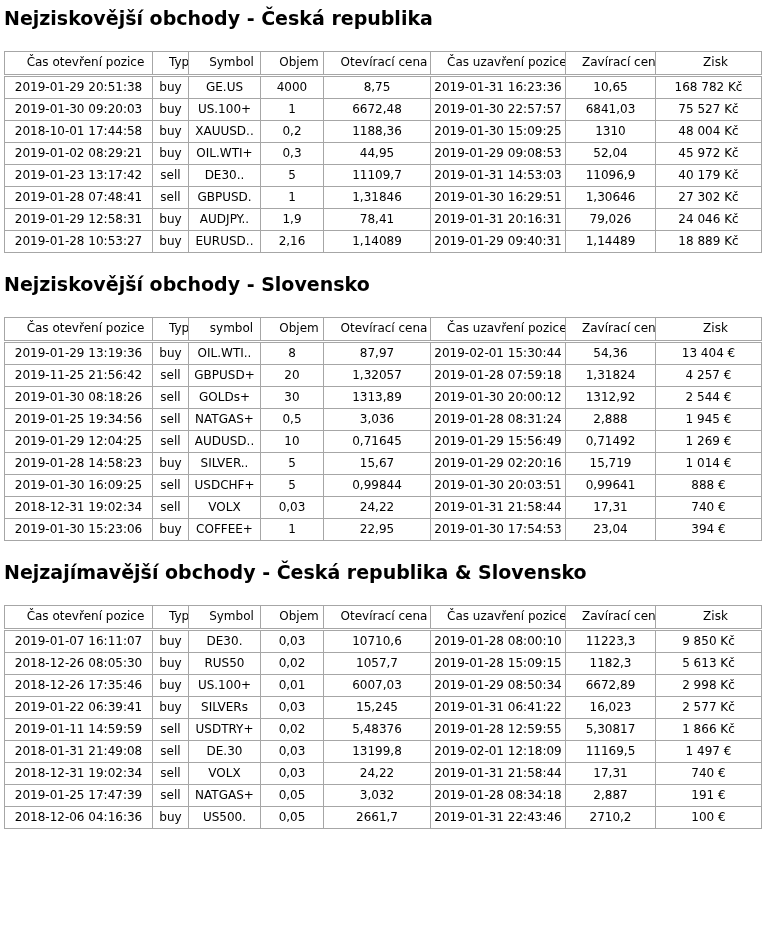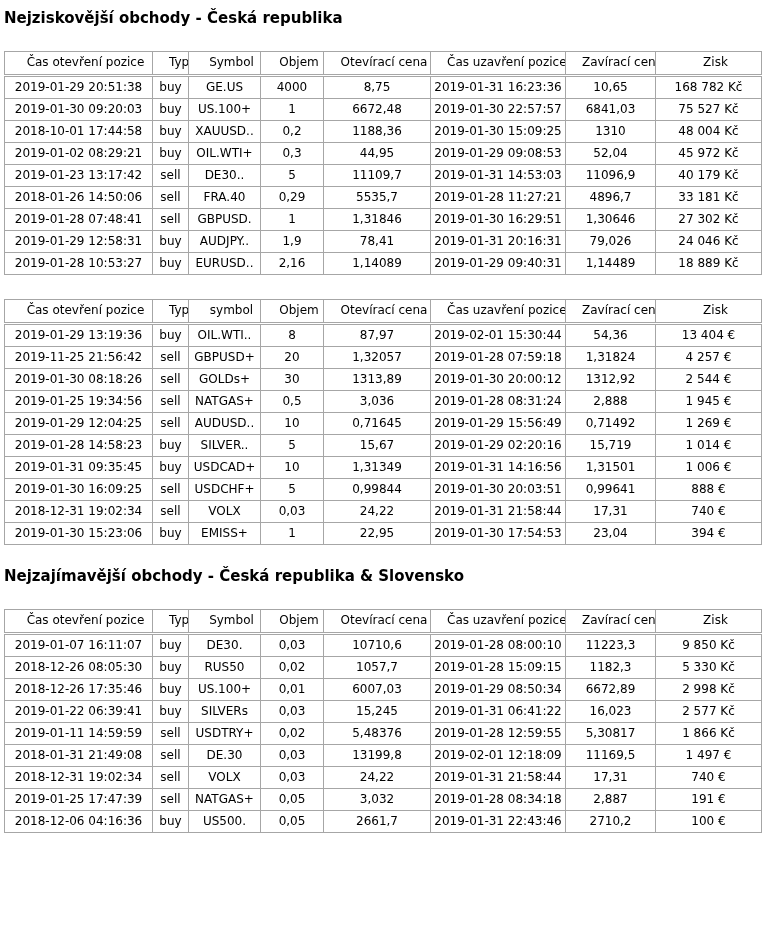--- a/index.html
+++ b/index.html
@@ -9,21 +9,21 @@
     color: #000000;
     font-family: "DejaVu Sans", "Liberation Sans", sans-serif;
   }
   .page {
     width: 765px;
     box-sizing: border-box;
     padding: 10px 4px 10px 4px;
   }
   .section { margin: 0; }
   .section-title {
-    font-size: 15px;
+    font-size: 19px;
     line-height: 17px;
     font-weight: bold;
     margin: 0;
     color: #000000;
   }
   table.trades {
     border-collapse: collapse;
     table-layout: fixed;
     width: 757px;
     margin: 24px 0 23px 0;
@@ -130,30 +130,20 @@
               <td>2019-01-23 13:17:42</td>
               <td>sell</td>
               <td>DE30..</td>
               <td>5</td>
               <td>11109,7</td>
               <td>2019-01-31 14:53:03</td>
               <td>11096,9</td>
               <td>40 179 Kč</td>
             </tr>
             <tr>
-              <td>2018-01-26 14:50:06</td>
-              <td>sell</td>
-              <td>FRA.40</td>
-              <td>0,29</td>
-              <td>5535,7</td>
-              <td>2019-01-28 11:27:21</td>
-              <td>4896,7</td>
-              <td>33 181 Kč</td>
-            </tr>
-            <tr>
               <td>2019-01-28 07:48:41</td>
               <td>sell</td>
               <td>GBPUSD.</td>
               <td>1</td>
               <td>1,31846</td>
               <td>2019-01-30 16:29:51</td>
               <td>1,30646</td>
               <td>27 302 Kč</td>
             </tr>
             <tr>
@@ -173,20 +163,21 @@
               <td>2,16</td>
               <td>1,14089</td>
               <td>2019-01-29 09:40:31</td>
               <td>1,14489</td>
               <td>18 889 Kč</td>
             </tr>
           </tbody>
         </table>
       </section>
       <section class="section">
+        <h2 class="section-title">Nejziskovější obchody - Slovensko</h2>
         <table class="trades" style="border-color: rgb(166, 166, 166);">
           <colgroup>
             <col class="c-opentime">
             <col class="c-type">
             <col class="c-symbol">
             <col class="c-volume">
             <col class="c-openprice">
             <col class="c-closetime">
             <col class="c-closeprice">
             <col class="c-profit">
@@ -258,30 +249,20 @@
               <td>2019-01-28 14:58:23</td>
               <td>buy</td>
               <td>SILVER..</td>
               <td>5</td>
               <td>15,67</td>
               <td>2019-01-29 02:20:16</td>
               <td>15,719</td>
               <td>1 014 €</td>
             </tr>
             <tr>
-              <td>2019-01-31 09:35:45</td>
-              <td>buy</td>
-              <td>USDCAD+</td>
-              <td>10</td>
-              <td>1,31349</td>
-              <td>2019-01-31 14:16:56</td>
-              <td>1,31501</td>
-              <td>1 006 €</td>
-            </tr>
-            <tr>
               <td>2019-01-30 16:09:25</td>
               <td>sell</td>
               <td>USDCHF+</td>
               <td>5</td>
               <td>0,99844</td>
               <td>2019-01-30 20:03:51</td>
               <td>0,99641</td>
               <td>888 €</td>
             </tr>
             <tr>
@@ -290,21 +271,21 @@
               <td>VOLX</td>
               <td>0,03</td>
               <td>24,22</td>
               <td>2019-01-31 21:58:44</td>
               <td>17,31</td>
               <td>740 €</td>
             </tr>
             <tr>
               <td>2019-01-30 15:23:06</td>
               <td>buy</td>
-              <td>EMISS+</td>
+              <td>COFFEE+</td>
               <td>1</td>
               <td>22,95</td>
               <td>2019-01-30 17:54:53</td>
               <td>23,04</td>
               <td>394 €</td>
             </tr>
           </tbody>
         </table>
       </section>
       <section class="section">
@@ -344,21 +325,21 @@
               <td>9 850 Kč</td>
             </tr>
             <tr>
               <td>2018-12-26 08:05:30</td>
               <td>buy</td>
               <td>RUS50</td>
               <td>0,02</td>
               <td>1057,7</td>
               <td>2019-01-28 15:09:15</td>
               <td>1182,3</td>
-              <td>5 330 Kč</td>
+              <td>5 613 Kč</td>
             </tr>
             <tr>
               <td>2018-12-26 17:35:46</td>
               <td>buy</td>
               <td>US.100+</td>
               <td>0,01</td>
               <td>6007,03</td>
               <td>2019-01-29 08:50:34</td>
               <td>6672,89</td>
               <td>2 998 Kč</td>

